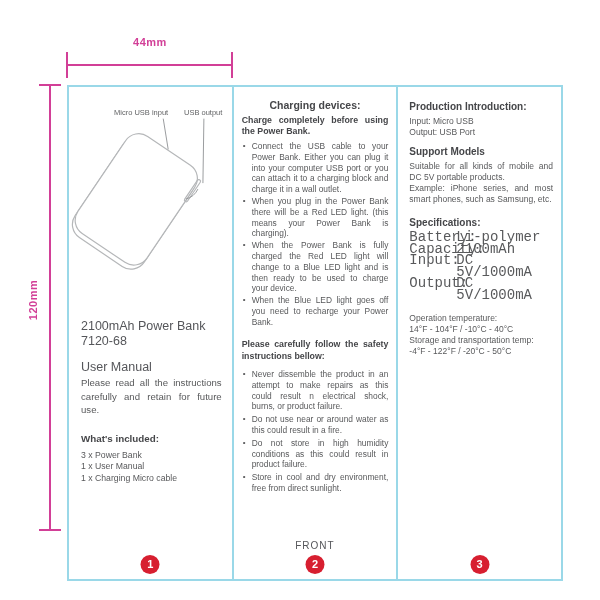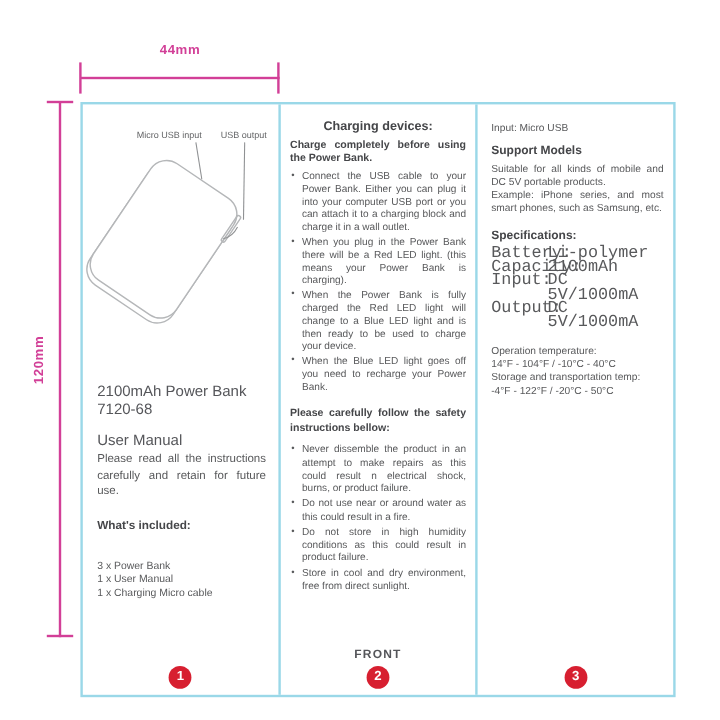--- a/index.html
+++ b/index.html
@@ -35,21 +35,21 @@
   #illustration{left:0;top:0;width:100%;height:222px;}
   .port-label{position:absolute;font-size:7.5px;color:#636466;white-space:nowrap;}
   #micro-usb-label{left:45px;top:21px;}
   #usb-output-label{left:115px;top:21px;}
   #p1-text{left:12px;top:232px;right:10px;}
   .brand{color:#ee5767;font-size:10.5px;margin:0 0 2px 0;}
   .product-name{font-size:12.5px;color:#55565a;margin:0;line-height:15px;}
   .model{font-size:12.5px;color:#55565a;margin:0 0 12px 0;}
   .manual-title{font-size:12.5px;color:#55565a;margin:0 0 2px 0;}
   .manual-note{font-size:9.6px;line-height:13.5px;margin:0 0 16px 0;text-align:justify;}
-  .included-heading{font-size:9.8px;font-weight:bold;color:#454649;margin:0 0 22px 0;}
+  .included-heading{font-size:9.8px;font-weight:bold;color:#454649;margin:0 0 6px 0;}
   .included-item{font-size:8.7px;line-height:11.5px;}
 
   
   .sec-heading{font-weight:bold;color:#454649;}
   .bullets{list-style:none;margin:4px 0 0 0;padding:0;}
   .bullets li{
     position:relative;padding-left:10px;margin:0 0 1px 0;
     font-size:8.4px;line-height:10.8px;text-align:justify;
   }
   .bullets li::before{content:"•";position:absolute;left:1px;top:0;font-size:8px;}
@@ -75,21 +75,21 @@
   #p3-notes{left:11px;top:240px;right:8px;}
   .note-rule{border-bottom:1px solid #bfbfbf;height:19px;margin-right:2px;}
 
   
   .badge{
     position:absolute;left:50%;bottom:5px;transform:translateX(-50%);
     width:19px;height:19px;border-radius:50%;background:#d71f30;
     color:#fff;font-size:11px;font-weight:bold;line-height:19px;text-align:center;
   }
   #front-label{left:67px;top:540px;width:496px;text-align:center;
-    font-size:10px;color:#55565a;letter-spacing:1px;font-weight:bold;}
+    font-size:10px;color:#55565a;letter-spacing:1px;}
 
   
   #device-svg{position:absolute;left:0;top:0;width:100%;height:222px;}
 </style>
 </head>
 <body>
 
 <div class="abs dim" id="dim-top-line"></div>
 <div class="abs dim" id="dim-top-tick-l"></div>
 <div class="abs dim" id="dim-top-tick-r"></div>
@@ -154,21 +154,23 @@
         <li>When the Power Bank is fully charged the Red LED light will change to a Blue LED light and is then ready to be used to charge your device.</li>
         <li>When the Blue LED light goes off you need to recharge your Power Bank.</li>
       </ul>
     </div>
 
     <div class="badge">2</div>
   </div>
 
   <div class="panel" id="panel-3">
     <div class="abs" id="p3-main">
+      <p class="sec-heading p3-heading">Production Introduction:</p>
       <div class="p3-line">Input: Micro USB</div>
+      <div class="p3-line">Output: USB Port</div>
       <div class="gap-s"></div>
       <p class="sec-heading p3-heading">Support Models</p>
       <p class="p3-para" style="margin-top:0">Suitable for all kinds of mobile and DC 5V portable products.</p>
       <p class="p3-para" style="margin-top:0">Example: iPhone series, and most smart phones, such as Samsung, etc.</p>
       <div class="gap-m"></div>
       <p class="sec-heading p3-heading">Specifications:</p>
       <div class="spec-row">
         <span class="sl">Battery:</span>
         <span>Li-polymer</span>
       </div>

